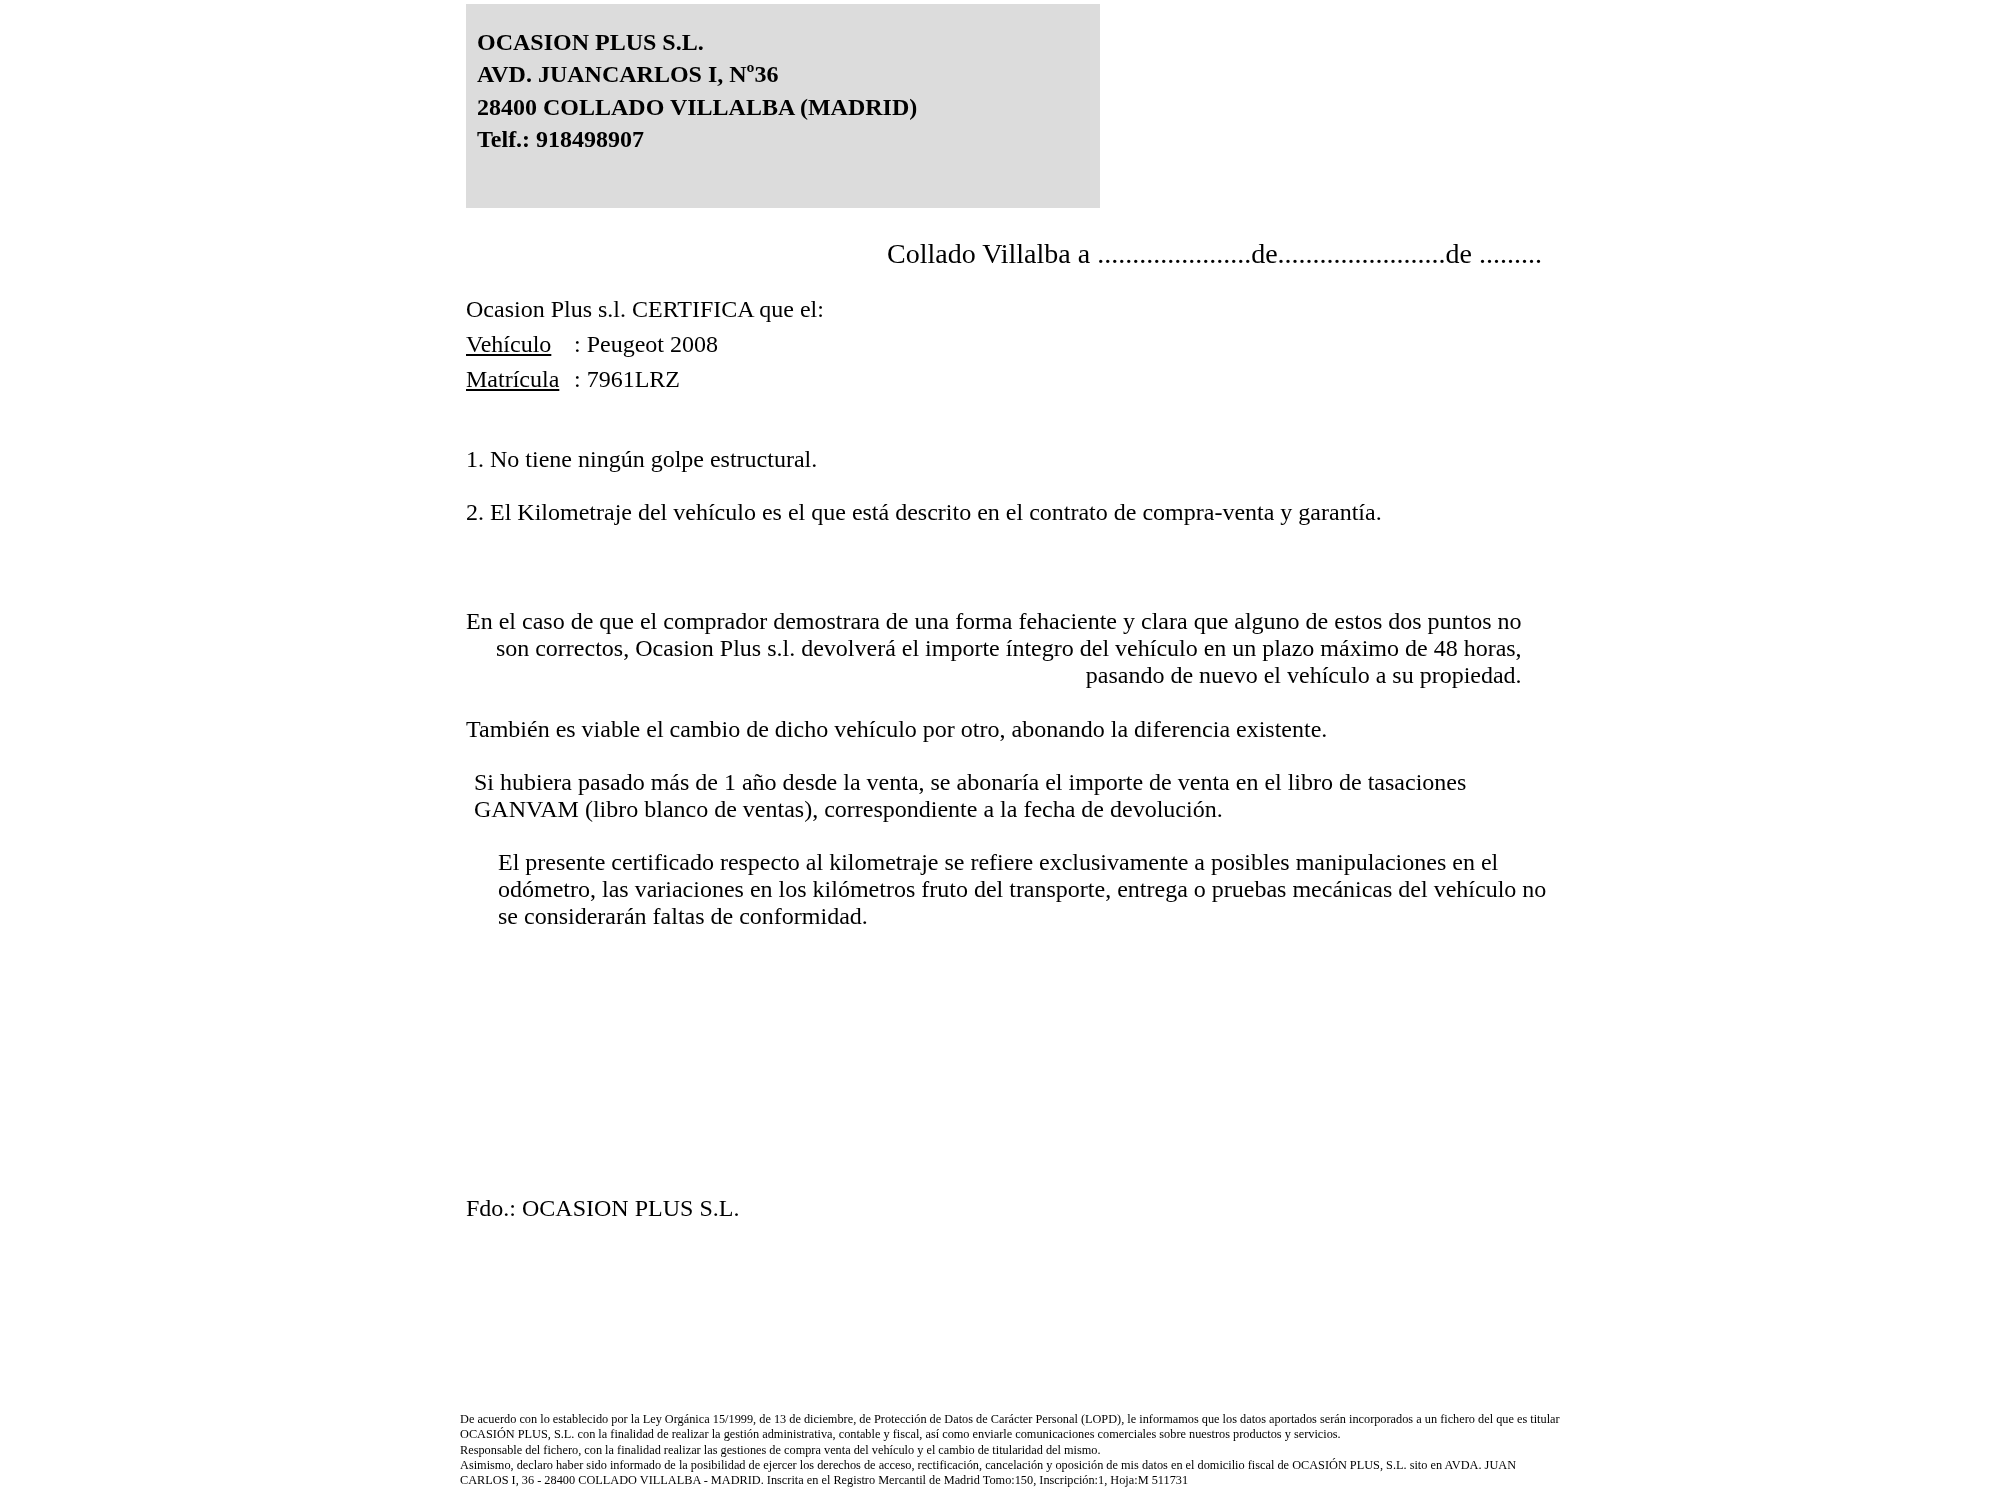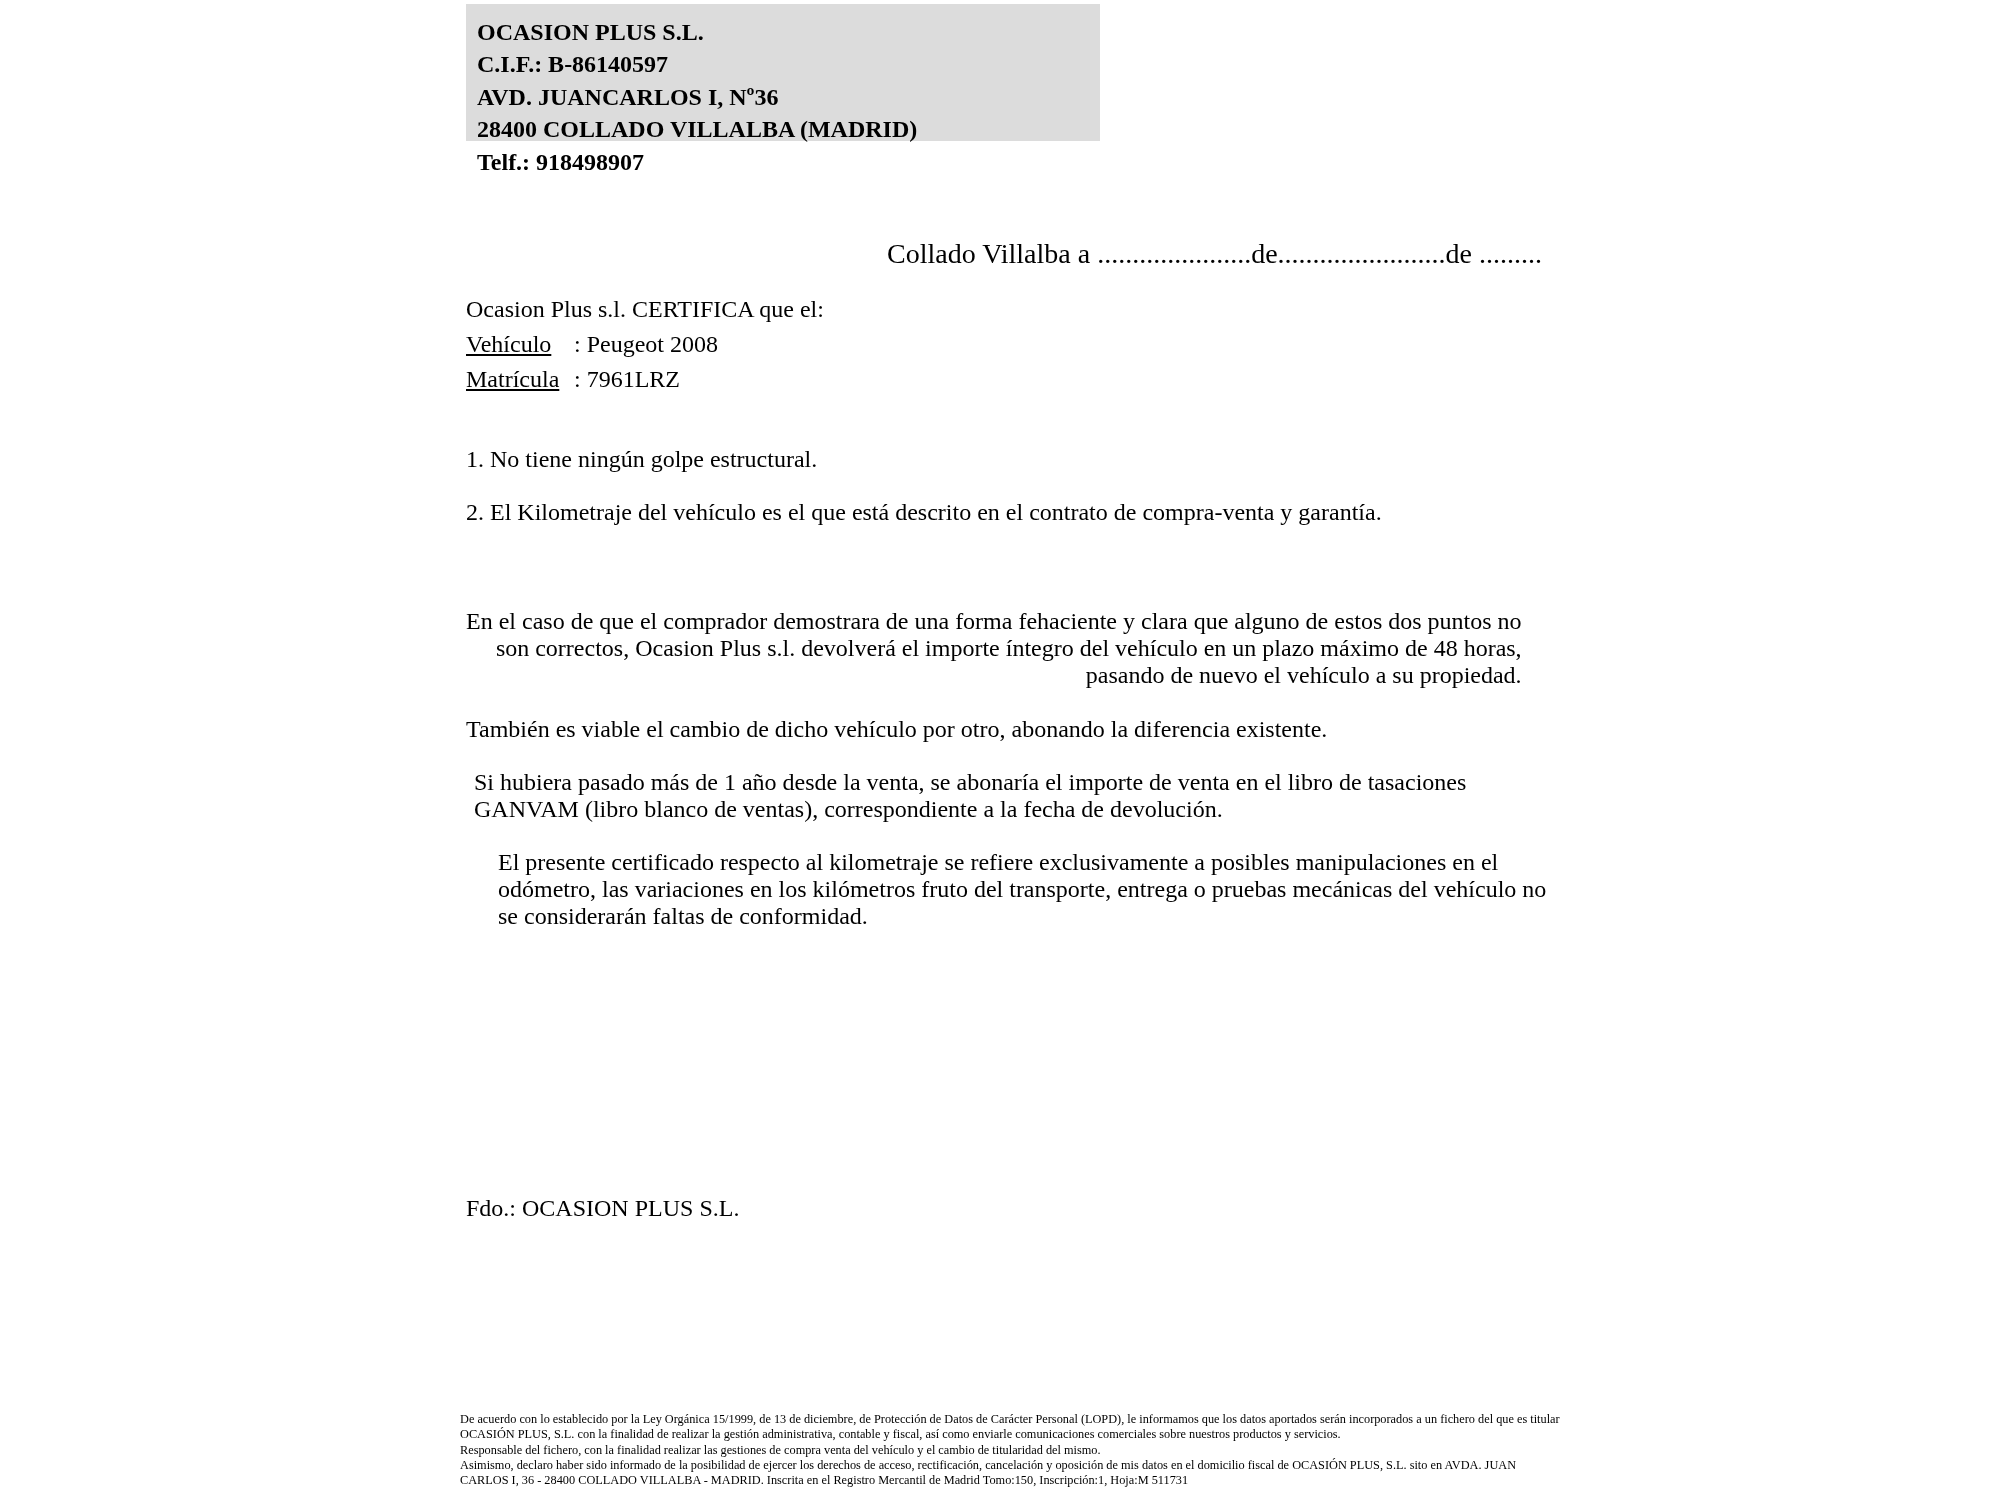--- a/index.html
+++ b/index.html
@@ -16,24 +16,24 @@
     position: relative;
     width: 2000px;
     height: 1500px;
     background: #ffffff;
   }
   .header-box {
     position: absolute;
     left: 466px;
     top: 4px;
     width: 634px;
-    height: 137px;
+    height: 204px;
     background: #dcdcdc;
     box-sizing: border-box;
-    padding: 12px 0 0 11px;
+    padding: 22px 0 0 11px;
   }
   .header-box div {
     font-weight: bold;
     font-size: 24px;
     line-height: 32.4px;
     white-space: nowrap;
   }
   .date-line {
     position: absolute;
     left: 466px;
@@ -77,21 +77,20 @@
     white-space: nowrap;
   }
 </style>
 </head>
 <body>
 
 <div class="page">
 
   <div class="header-box">
     <div>OCASION PLUS S.L.</div>
-    <div>C.I.F.: B-86140597</div>
     <div>AVD. JUANCARLOS I, Nº36</div>
     <div>28400 COLLADO VILLALBA (MADRID)</div>
     <div>Telf.: 918498907</div>
   </div>
 
   <div class="date-line">Collado Villalba a ......................de........................de .........</div>
 
   <div class="bodyline" style="top:296px;">Ocasion Plus s.l. CERTIFICA que el:</div>
 
   <div class="bodyline" style="top:331px;">

